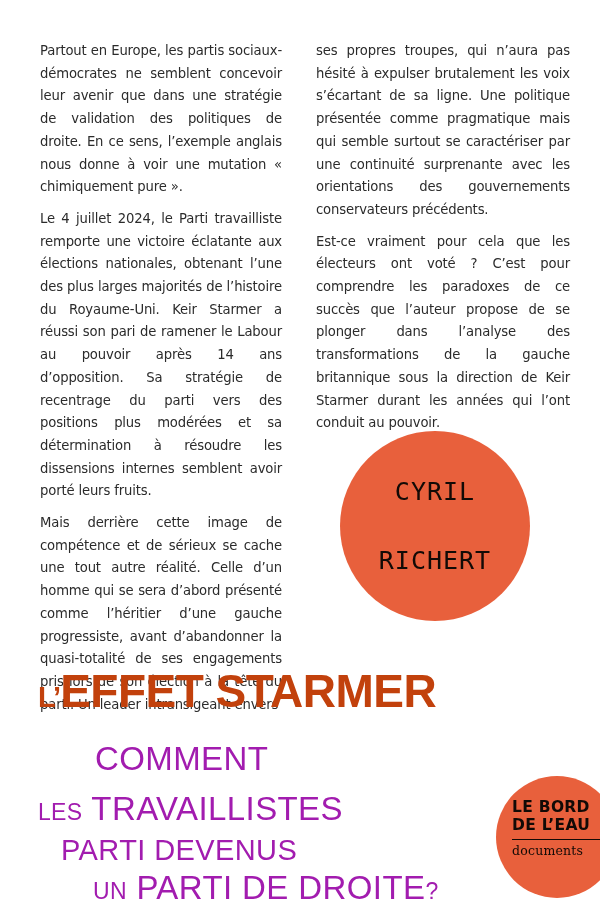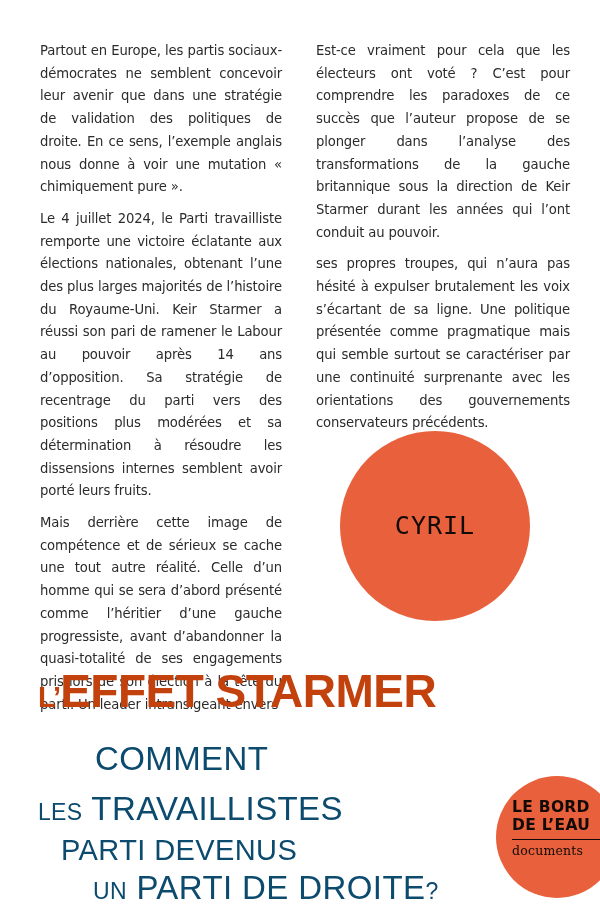--- a/index.html
+++ b/index.html
@@ -91,21 +91,21 @@
   
   .subtitle {
     position: absolute;
     left: 38px;
     top: 740px;
     width: 450px;
   }
   .sub-line {
     font-family: "Liberation Sans", sans-serif;
     font-size: 33px;
-    color: #0c4a6e;
+    color: #a21caf;
     white-space: nowrap;
     letter-spacing: 0.4px;
     line-height: 38px;
   }
   .sub-line .sm {
     font-size: 23px;
     letter-spacing: 0.3px;
   }
   .sub-l1 { padding-left: 57px; }
   .sub-l2 { padding-left: 0px; margin-top: 12px; }
@@ -155,27 +155,28 @@
 </head>
 <body>
 
 <div class="blurb">
   <div class="blurb-col left">
     <p>Partout en Europe, les partis sociaux-démocrates ne semblent concevoir leur avenir que dans une stratégie de validation des politiques de droite. En ce sens, l’exemple anglais nous donne à voir une mutation « chimiquement pure ».</p>
     <p>Le 4 juillet 2024, le Parti travailliste remporte une victoire éclatante aux élections nationales, obtenant l’une des plus larges majorités de l’histoire du Royaume-Uni. Keir Starmer a réussi son pari de ramener le Labour au pouvoir après 14 ans d’opposition. Sa stratégie de recentrage du parti vers des positions plus modérées et sa détermination à résoudre les dissensions internes semblent avoir porté leurs fruits.</p>
     <p>Mais derrière cette image de compétence et de sérieux se cache une tout autre réalité. Celle d’un homme qui se sera d’abord présenté comme l’héritier d’une gauche progressiste, avant d’abandonner la quasi-totalité de ses engagements pris lors de son élection à la tête du parti. Un leader intransigeant envers</p>
   </div>
   <div class="blurb-col right">
+    <p>ses propres troupes, qui n’aura pas hésité à expulser brutalement les voix s’écartant de sa ligne. Une politique présentée comme pragmatique mais qui semble surtout se caractériser par une continuité surprenante avec les orientations des gouvernements conservateurs précédents.</p>
     <p>Est-ce vraiment pour cela que les électeurs ont voté ? C’est pour comprendre les paradoxes de ce succès que l’auteur propose de se plonger dans l’analyse des transformations de la gauche britannique sous la direction de Keir Starmer durant les années qui l’ont conduit au pouvoir.</p>
-    <p>ses propres troupes, qui n’aura pas hésité à expulser brutalement les voix s’écartant de sa ligne. Une politique présentée comme pragmatique mais qui semble surtout se caractériser par une continuité surprenante avec les orientations des gouvernements conservateurs précédents.</p>
   </div>
 </div>
 
 <div class="author-circle">
   <div class="an">CYRIL</div>
+  <div class="an">RICHERT</div>
 </div>
 
 <div class="title-main"><span class="art">L’</span><span>EFFET STARMER</span></div>
 
 <div class="subtitle">
   <div class="sub-line sub-l1"><span>COMMENT</span></div>
   <div class="sub-line sub-l2"><span class="sm">LES</span> <span>TRAVAILLISTES</span></div>
   <div class="sub-line sub-l3"><span>PARTI DEVENUS</span></div>
   <div class="sub-line sub-l4"><span class="sm">UN</span> <span>PARTI DE DROITE</span><span class="sm">?</span></div>
 </div>

